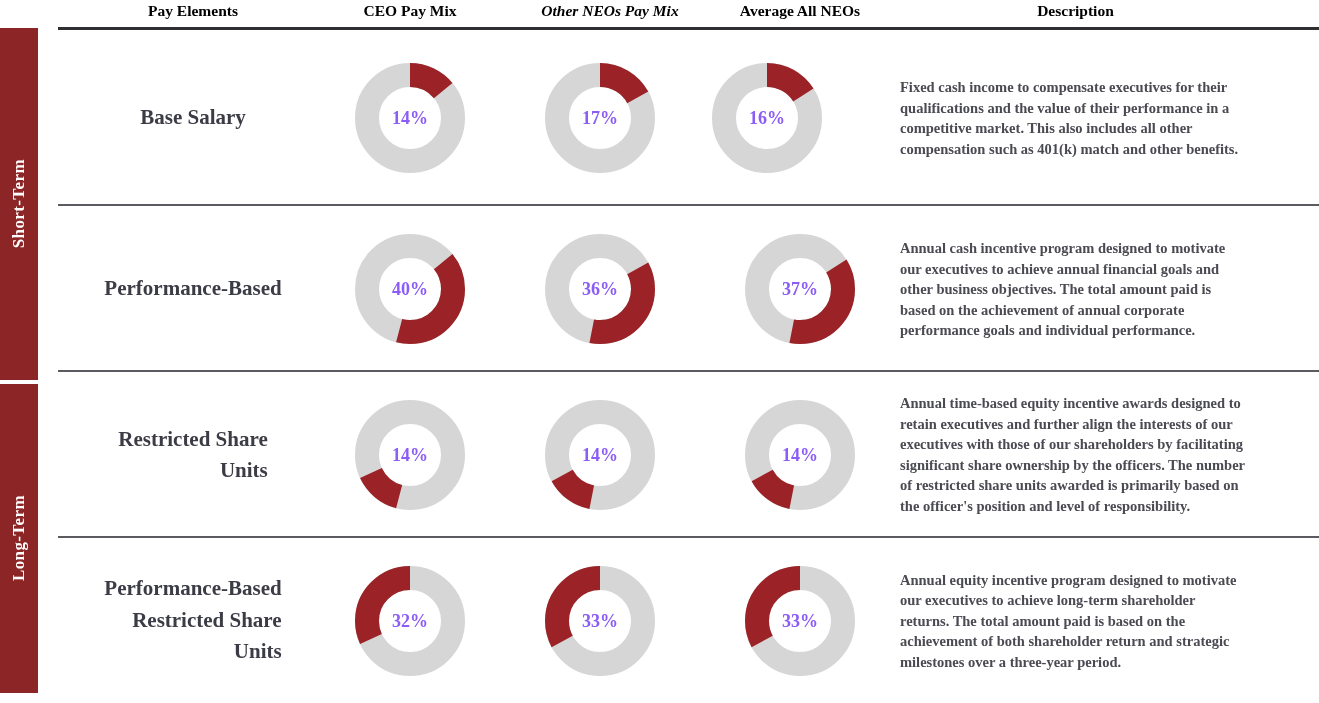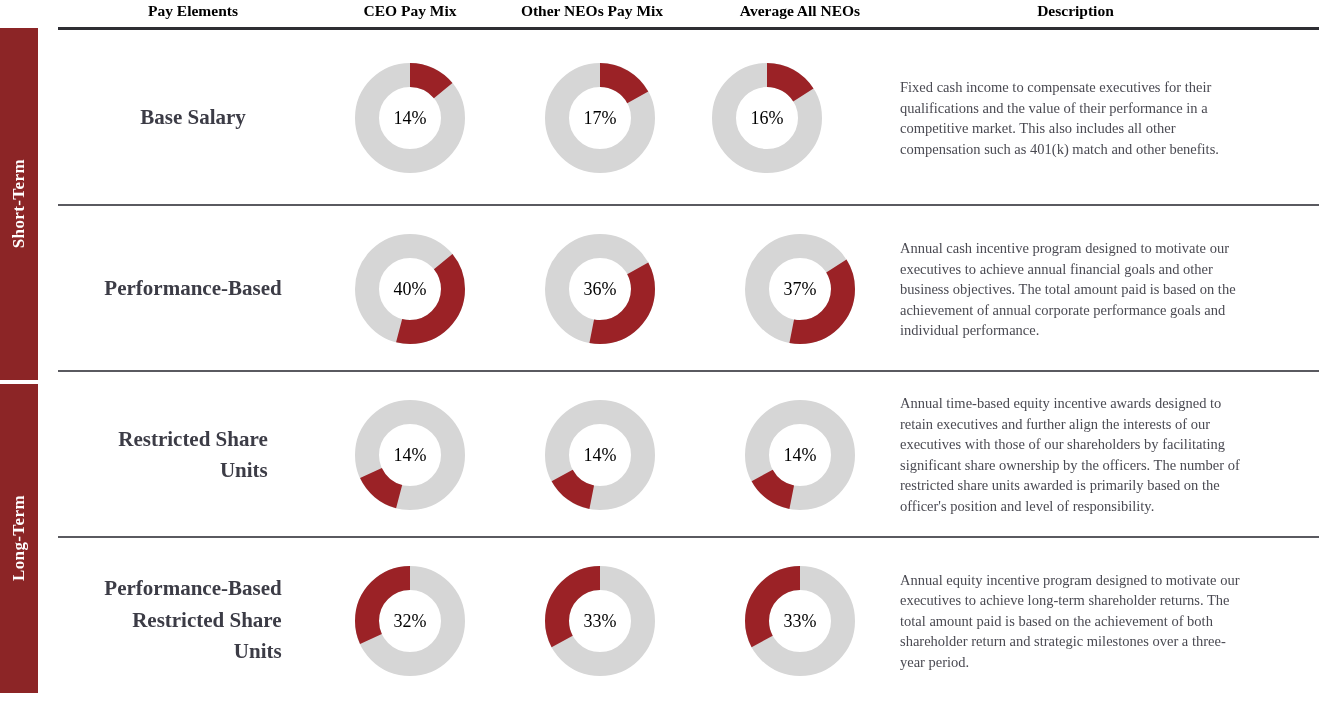--- a/index.html
+++ b/index.html
@@ -101,21 +101,21 @@
   .pay-element {
     font-weight: bold;
     font-size: 21px;
     line-height: 1.5;
     color: #3C3C46;
     text-align: right;
     padding: 0 6px;
   }
 
   .desc {
-    font-weight: normal;
+    font-weight: bold;
     font-size: 14.5px;
     line-height: 1.42;
     color: #4A4A52;
     text-align: left;
     padding: 0 14px 0 10px;
     display: block;
     align-self: center;
   }
   .desc-cell { display: block; }
   .desc-inner {
@@ -131,44 +131,44 @@
     width: 110px;
     height: 110px;
   }
   .donut-wrap svg { display: block; }
   .donut-label {
     position: absolute;
     left: 0; right: 0;
     top: 50%;
     transform: translateY(-50%);
     text-align: center;
-    font-weight: normal;
+    font-weight: bold;
     font-size: 18px;
-    color: #000000;
+    color: #8b5cf6;
     pointer-events: none;
   }
 </style>
 </head>
 <body>
 
 <div id="sidebar">
     <div class="rail-band" style="top: 0px; height: 352px; background: rgb(140, 37, 38);">
       <span class="rail-label">Short-Term</span>
     </div>
     <div class="rail-band" style="top: 356px; height: 309px; background: rgb(140, 37, 38);">
       <span class="rail-label">Long-Term</span>
     </div>
   </div>
 
 <div id="table">
   <div class="head-row">
     <div class="head-rule"></div>
   <div class="head-cell" style="left: 0px; width: 270px;">Pay Elements</div>
       <div class="head-cell" style="left: 272px; width: 160px;">CEO Pay Mix</div>
-      <div class="head-cell" style="left: 424px; width: 220px;">Other NEOs Pay Mix</div>
+      <div class="head-cell" style="left: 442px; width: 220px; font-style: italic;">Other NEOs Pay Mix</div>
       <div class="head-cell" style="left: 652px; width: 180px;">Average All NEOs</div>
       <div class="head-cell" style="left: 832px; width: 371px;">Description</div>
     </div>
 <div class="data-row" style="top: 30px; height: 176px;">
       <div class="cell" style="left: 0px; width: 270px;">
         <div class="pay-element">
           <div>Base Salary</div>
         </div>
       </div>
       <div class="cell" style="left: 272px; width: 160px;">

